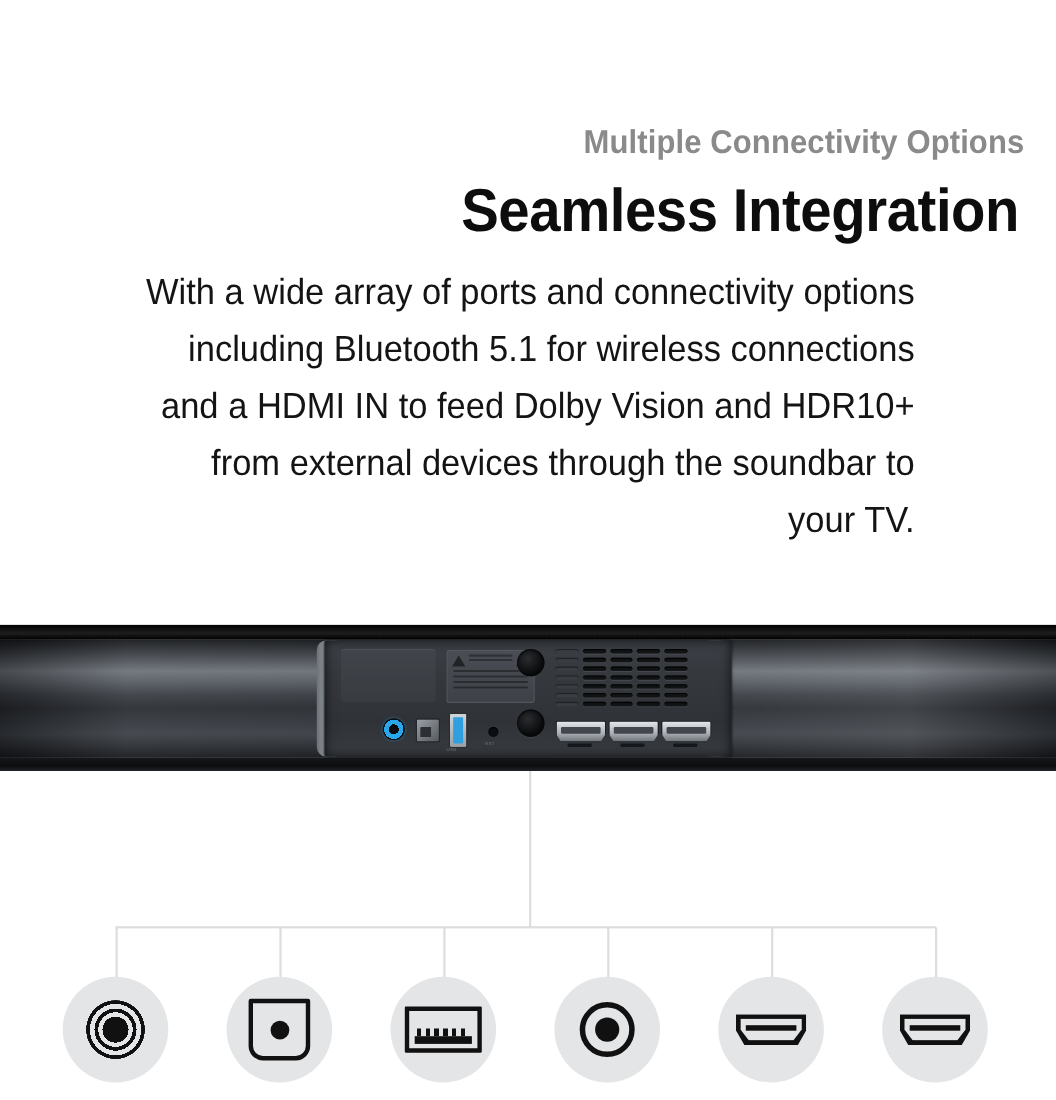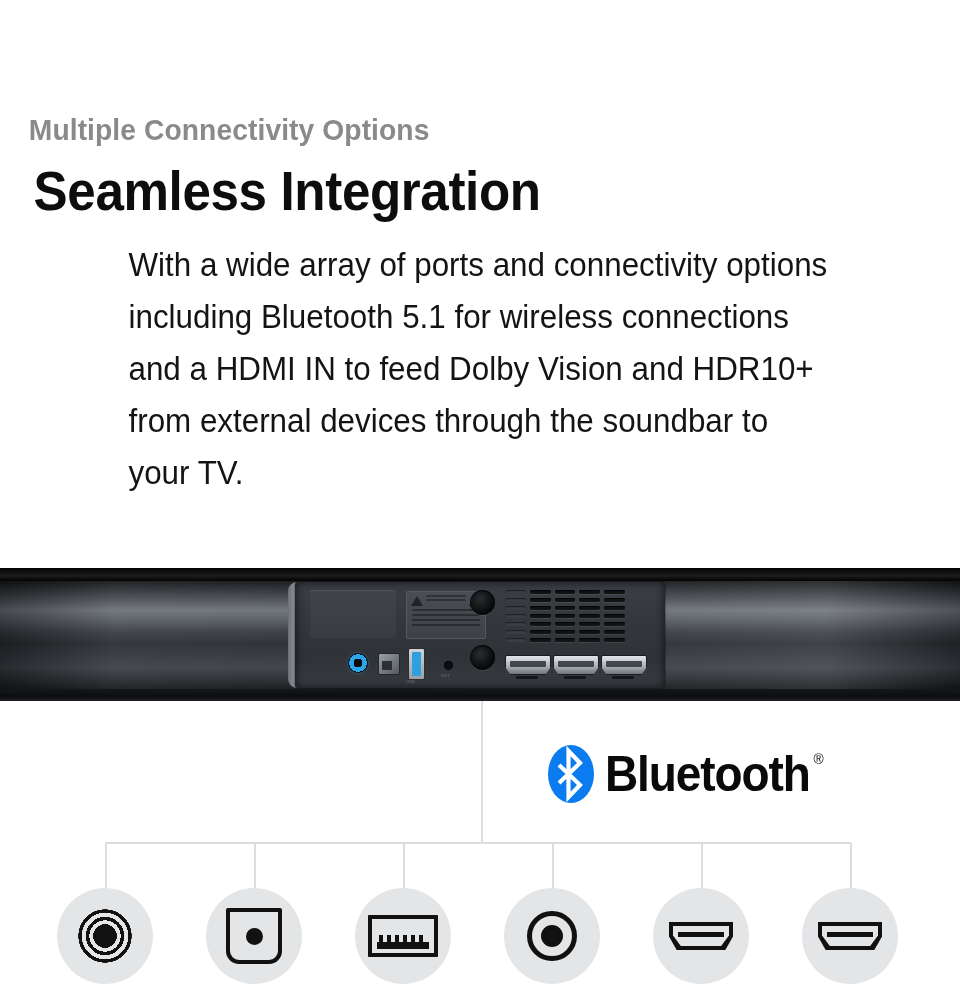--- a/index.html
+++ b/index.html
@@ -4,21 +4,21 @@
 <style>
   html,body{margin:0;padding:0;}
   body{
     width:960px;height:1000px;background:#ffffff;
     font-family:"Liberation Sans", sans-serif;
     overflow:hidden;position:relative;
   }
   .page{position:relative;width:960px;height:1000px;}
 
   
-  .text-block{position:absolute;left:0;top:0;width:960px;text-align:left;}
+  .text-block{position:absolute;left:0;top:0;width:960px;text-align:right;}
   .eyebrow{
     margin:0;padding-top:112px;
     font-size:30px;font-weight:bold;color:#8a8a8a;
     letter-spacing:.1px;line-height:36px;
     transform:scaleX(.94);transform-origin:center;
   }
   .headline{
     margin:0;padding-top:13px;
     font-size:55px;font-weight:bold;color:#0d0d0d;
     line-height:60px;letter-spacing:-.4px;
@@ -325,31 +325,20 @@
 
   <div class="conn conn-vert-main"></div>
   <div class="conn conn-bus"></div>
   <div class="conn conn-drop" style="left:105px;"></div>
   <div class="conn conn-drop" style="left:254px;"></div>
   <div class="conn conn-drop" style="left:403px;"></div>
   <div class="conn conn-drop" style="left:552px;"></div>
   <div class="conn conn-drop" style="left:701px;"></div>
   <div class="conn conn-drop" style="left:850px;"></div>
 
-  <div class="bt-logo">
-    <div class="bt-mark">
-      <svg width="46" height="58" viewBox="0 0 46 58" aria-hidden="true">
-        <path d="M20.5 6 L32 18 L20.5 29 L20.5 6 Z M20.5 29 L32 40 L20.5 52 L20.5 29 Z M20.5 29 L11 20 M20.5 29 L11 38" fill="none" stroke="#ffffff" stroke-width="4.2" stroke-linejoin="miter" stroke-linecap="butt"></path>
-      </svg>
-    </div>
-    <div class="bt-word">
-      <span>Bluetooth</span>
-      <span class="bt-reg">®</span>
-    </div>
-  </div>
 
   <div class="icon-row">
 
     <div class="icon-cell" style="left:57px;">
       <div class="ic-coax"></div>
     </div>
 
     <div class="icon-cell" style="left:206px;">
       <div class="ic-toslink">
           <span></span>

